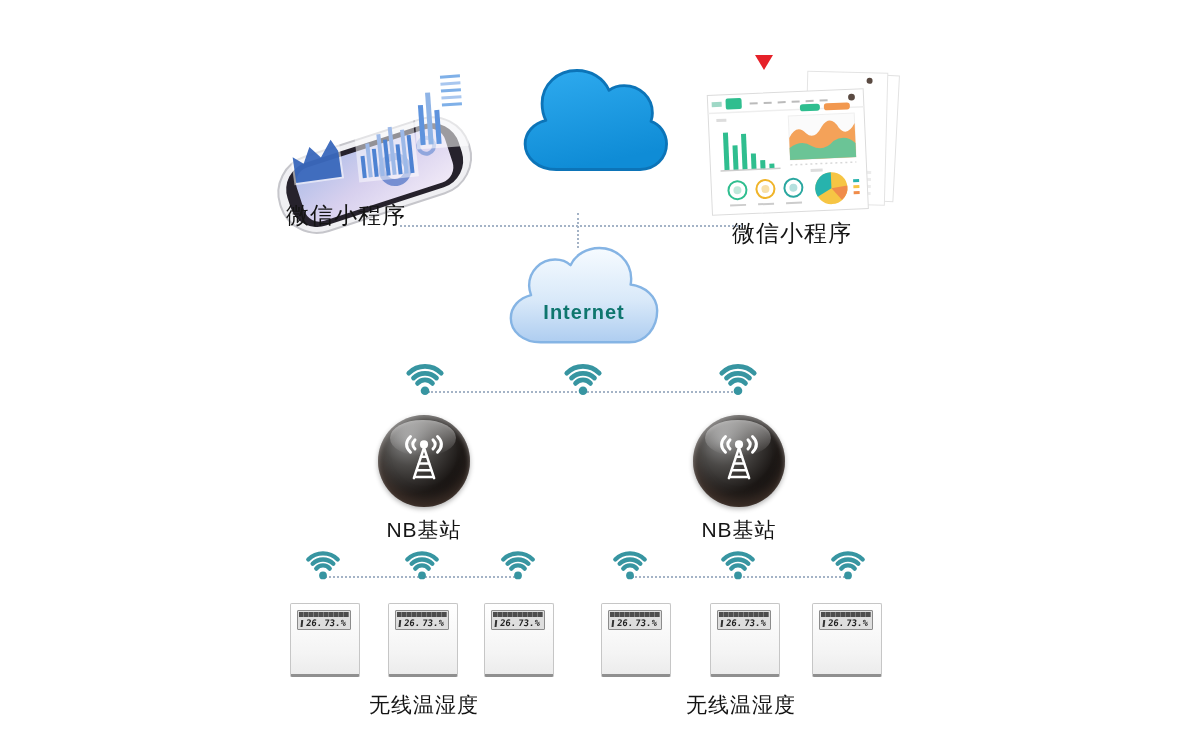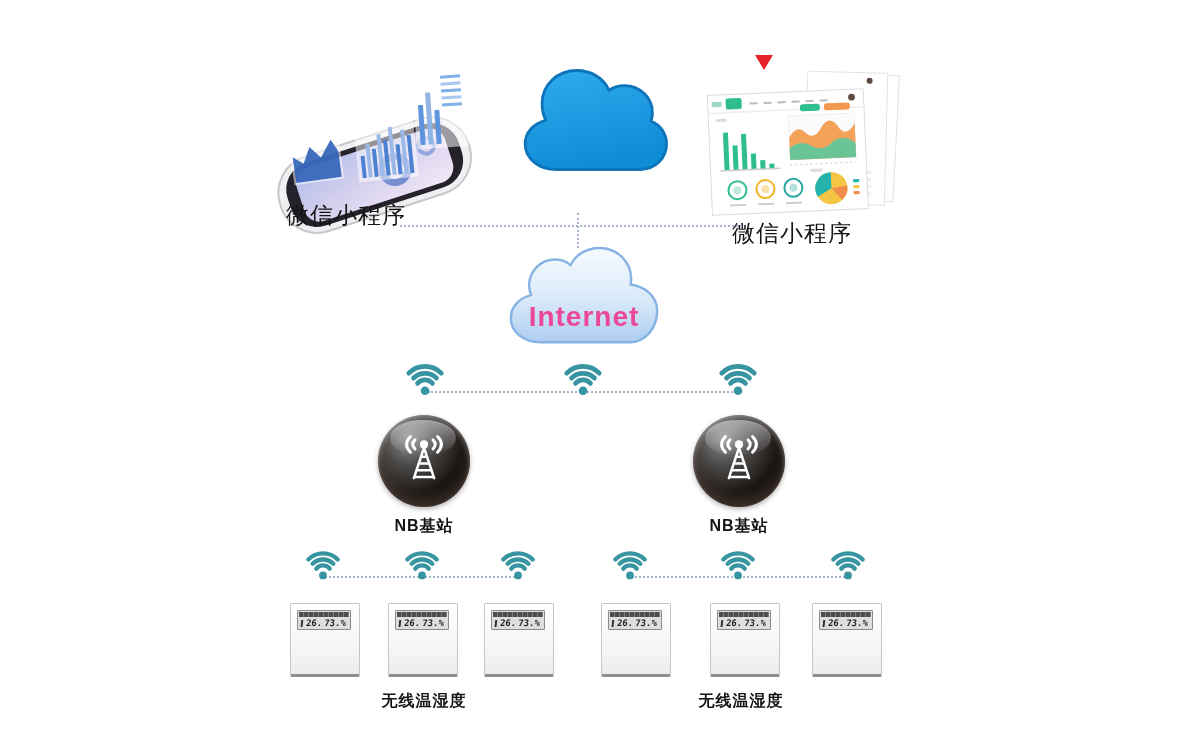--- a/index.html
+++ b/index.html
@@ -3,21 +3,21 @@
 <meta charset="utf-8">
 <style>
   html,body{margin:0;padding:0;background:#fff;}
   .stage{position:relative;width:1200px;height:746px;background:#ffffff;overflow:hidden;
          font-family:"Liberation Sans","DejaVu Sans",sans-serif;}
   svg{overflow:visible;display:block;}
 
   
   .lbl{position:absolute;color:#141414;text-align:center;letter-spacing:1px;white-space:nowrap;}
   .lbl-lg{font-size:23px;}
-  .lbl-md{font-size:16px;font-weight:bold;}
+  .lbl-md{font-size:21px;}
 
   
   .dot-h{position:absolute;border-top:2px dotted #a4b3c6;height:0;}
   .dot-v{position:absolute;border-left:2px dotted #a4b3c6;width:0;}
 
   
   .node{position:absolute;}
 
   
   .nb-btn{position:absolute;width:92px;height:92px;border-radius:50%;
@@ -40,21 +40,21 @@
     transform:skewX(-6deg);}
   .t-ico{display:inline-block;width:2px;height:7px;background:#333;margin-right:1px;}
 
   
   .marker-down{position:absolute;width:0;height:0;
     border-left:9px solid transparent;border-right:9px solid transparent;
     border-top:15px solid #e62129;}
 
   
   .internet-label{position:absolute;left:502px;top:301px;width:164px;text-align:center;
-    font-size:28px;font-weight:bold;color:#ec4899;letter-spacing:1px;}
+    font-size:20px;font-weight:bold;color:#0f766e;letter-spacing:1px;}
 </style>
 </head>
 <body>
 
 <div class="stage">
 
   <div class="node" style="left:276px;top:56px;width:198px;height:158px;">
     <svg width="198" height="158" viewBox="0 0 198 158">
       <defs>
         <linearGradient id="gscr" x1="0" y1="0" x2="1" y2="1">

